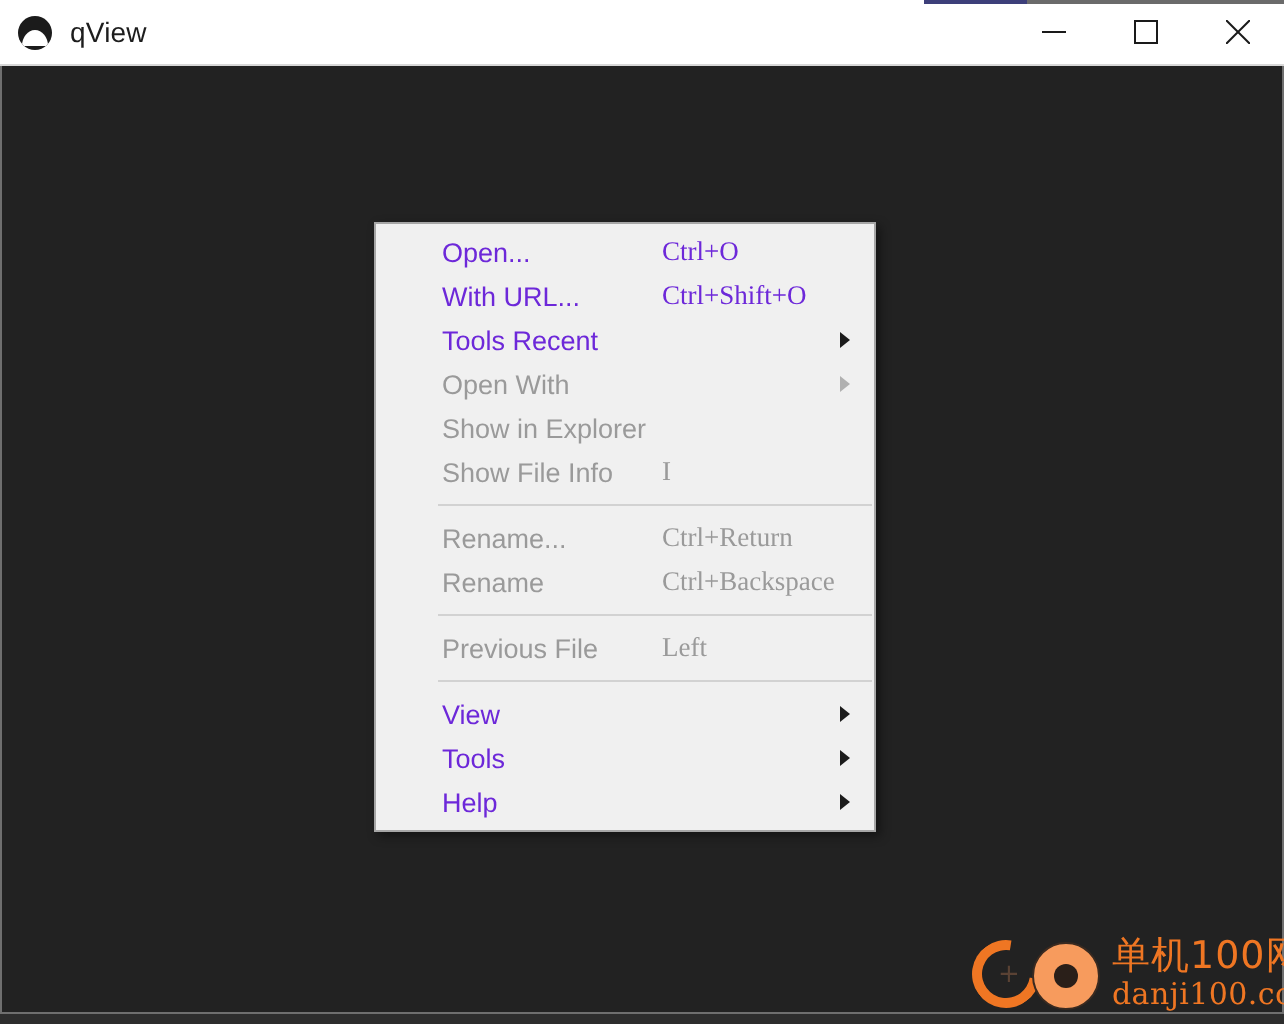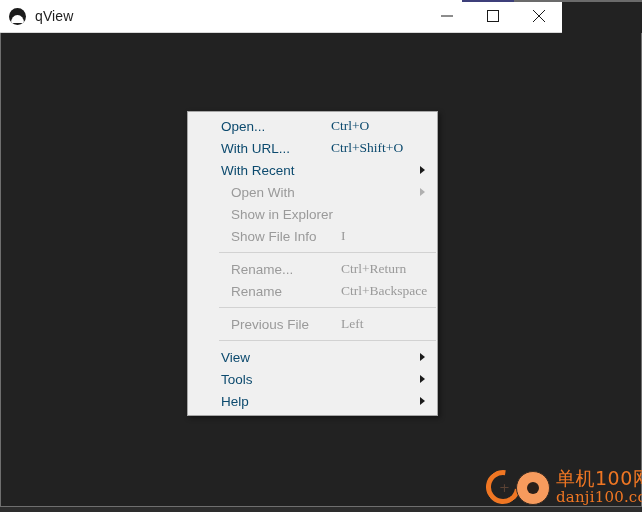--- a/index.html
+++ b/index.html
@@ -15,21 +15,21 @@
     background:#222222;
     overflow:hidden;
   }
   
   #top-accent {
     position:absolute; left:0; top:0; width:642px; height:2px;
     background:linear-gradient(to right,#ffffff 0 72%, #3d3f7a 72% 80%, #6b6b6b 80% 100%);
   }
   
   #titlebar {
-    position:absolute; left:0; top:0; width:562px; height:33px;
+    position:absolute; left:0; top:0; width:642px; height:33px;
     background:#ffffff;
     display:flex; align-items:center;
     border-bottom:1px solid #d8d8d8;
   }
   #app-icon {
     width:17px; height:17px; margin-left:9px; margin-right:9px;
     border-radius:50%;
     background:#1b1b1b;
     position:relative; flex:0 0 auto;
     display:flex; align-items:flex-end; justify-content:center;
@@ -76,25 +76,25 @@
     background:#f0f0f0;
     border:1px solid #a6a6a6;
     padding:3px 0 3px 0;
     box-shadow:2px 2px 5px rgba(0,0,0,.45);
   }
   .menu-item {
     height:22px;
     display:flex; align-items:center;
     padding-left:33px; padding-right:8px;
     font-size:13.5px;
-    color:#0c4a6e;
+    color:#6d28d9;
     position:relative;
     white-space:nowrap;
   }
-  .menu-item.disabled { color:#9a9a9a;margin-left:10px; }
+  .menu-item.disabled { color:#9a9a9a; }
   .menu-item .label { flex:0 0 auto; }
   .menu-item .shortcut {
     position:absolute; left:143px;
     font-size:13.5px;
     font-family:Liberation Serif, serif;
   }
   .menu-item .arrow {
     position:absolute; right:12px;
     width:0; height:0;
     border-top:4px solid transparent;
@@ -189,21 +189,21 @@
   <div id="context-menu">
       <div class="menu-item">
         <span class="label">Open...</span>
         <span class="shortcut">Ctrl+O</span>
       </div>
       <div class="menu-item">
         <span class="label">With URL...</span>
         <span class="shortcut">Ctrl+Shift+O</span>
       </div>
       <div class="menu-item">
-        <span class="label">With Recent</span>
+        <span class="label">Tools Recent</span>
         <span class="arrow"></span>
       </div>
       <div class="menu-item disabled">
         <span class="label">Open With</span>
         <span class="arrow"></span>
       </div>
       <div class="menu-item disabled">
         <span class="label">Show in Explorer</span>
       </div>
       <div class="menu-item disabled">

